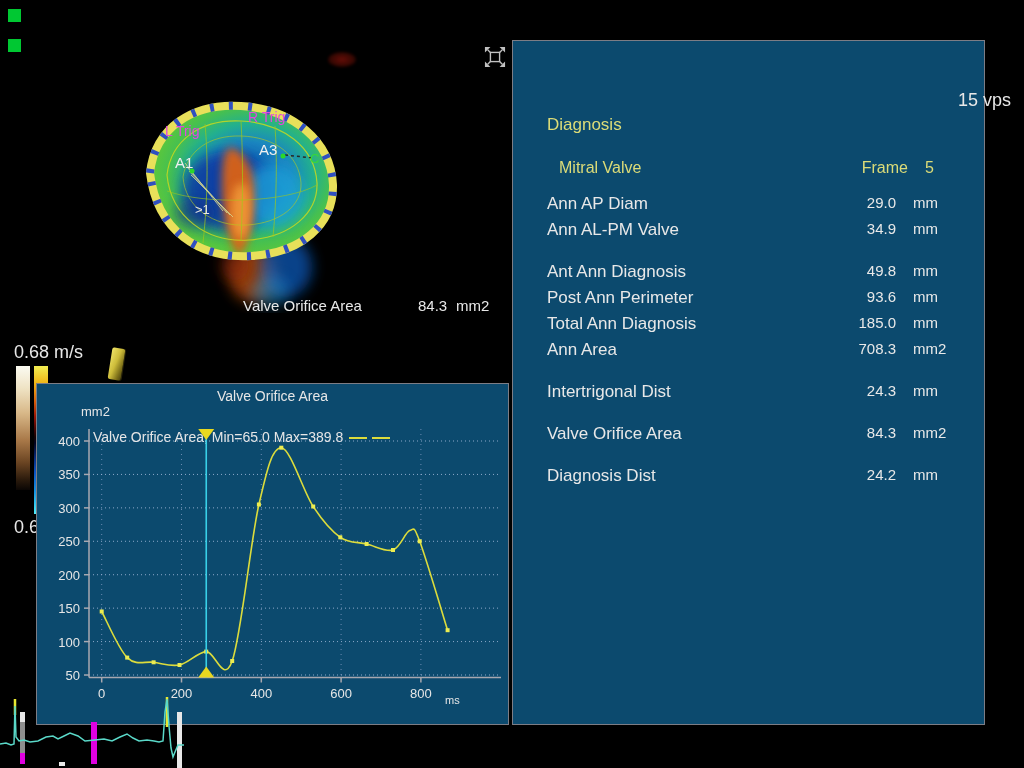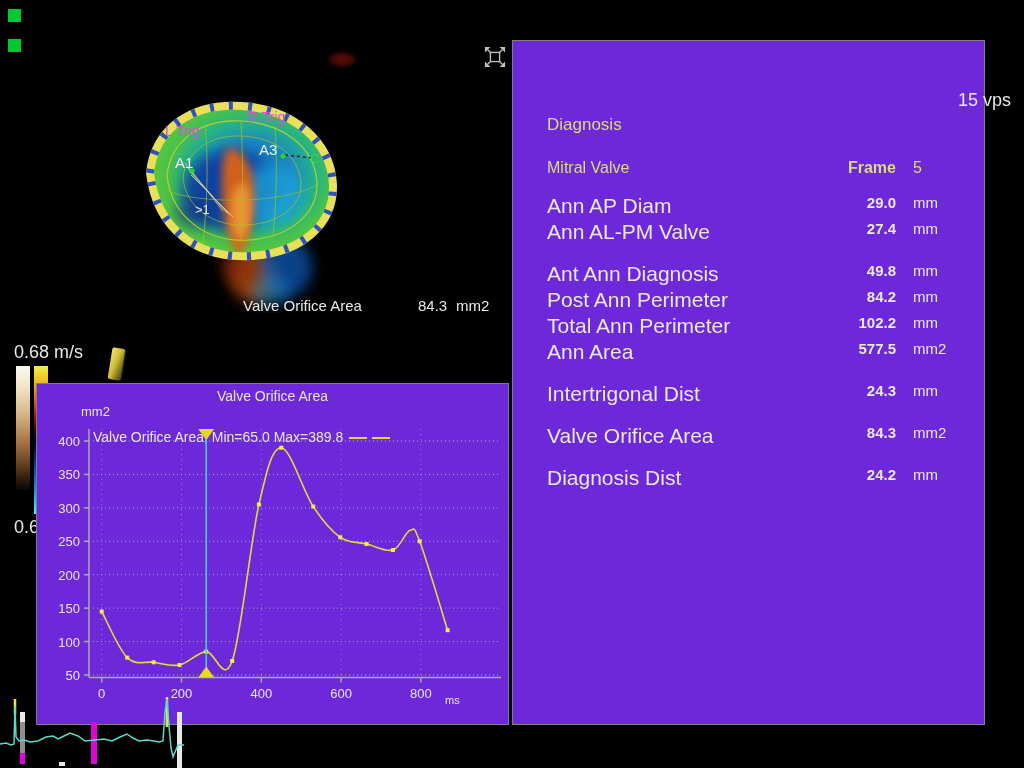--- a/index.html
+++ b/index.html
@@ -2,26 +2,26 @@
 <html><head>
 <meta charset="utf-8">
 <style>
   html,body{margin:0;padding:0;background:#000;}
   #screen{position:relative;width:1024px;height:768px;background:#000;overflow:hidden;
           font-family:"Liberation Sans", sans-serif;color:#e8e8e8;}
   .abs{position:absolute;}
   .lbl{position:absolute;white-space:nowrap;text-align:right;}
   .corner-sq{position:absolute;left:8px;width:13px;height:13px;background:#00c832;}
   
-  .panel{position:absolute;border:1px solid #7d7d85;background:#6d28d9;}
+  .panel{position:absolute;border:1px solid #7d7d85;background:#0c4a6e;}
   
   .diag-row{position:relative;height:26px;}
   .diag-spacer{height:16px;}
-  .diag-label{position:absolute;left:34px;top:3px;font-size:21px;color:#e8e8e8;}
-  .diag-value{position:absolute;right:88px;top:3px;font-size:15px;color:#e8e8e8;text-align:left;font-weight:bold;}
+  .diag-label{position:absolute;left:34px;top:3px;font-size:17px;color:#e8e8e8;}
+  .diag-value{position:absolute;right:88px;top:3px;font-size:15px;color:#e8e8e8;text-align:left;}
   .diag-unit{position:absolute;left:400px;top:3px;font-size:15px;color:#e8e8e8;}
   .yellow{color:#dcdc78 !important;}
   
   #tissue-bar{position:absolute;left:16px;top:366px;width:14px;height:124px;
     background:linear-gradient(to bottom,#fbfbf2 0%,#efe3c4 18%,#d8b888 38%,#a87848 60%,#6a4422 78%,#2a1a0c 92%,#0a0604 100%);}
   #velocity-bar{position:absolute;left:34px;top:366px;width:14px;height:148px;
     background:linear-gradient(to bottom,#f2ee52 0%,#f0b414 12%,#d85c08 24%,#9c1404 34%,#4c0402 42%,#140202 48%,#02021c 52%,#062a7a 62%,#0c54c4 72%,#1490e0 84%,#3cd8f4 96%,#52ecf8 100%);}
   #probe-icon{position:absolute;left:110px;top:348px;width:13px;height:32px;
     background:linear-gradient(105deg,#f0e468 0%,#cdbc3a 45%,#7a6d18 80%,#4a420e 100%);
     transform:rotate(9deg);border-radius:2px;box-shadow:1px 0 0 #2a260a;}
@@ -240,55 +240,55 @@
         <g>
       <line x1="169.238" y1="54" x2="169.238" y2="293.5" stroke="#38d0e8" stroke-width="1.6"></line>
       <polygon points="161.238,45 177.238,45 169.238,56" fill="#e8d820"></polygon>
       <polygon points="161.238,293.5 177.238,293.5 169.238,282.5" fill="#e8d820"></polygon>
         </g>
       </svg>
   </div>
 
   <div class="panel" style="left:512px;top:40px;width:471px;height:683px">
     <span class="lbl yellow" style="left:34px;top:74px;font-size:17px">Diagnosis</span>
-    <div class="abs" style="left:0;top:115px;width:100%;height:26px">
+    <div class="abs" style="left:12px;top:115px;width:100%;height:26px">
       <span class="diag-label yellow" style="font-size:16px">Mitral Valve</span>
       <span class="diag-value yellow" style="font-size:16px">Frame</span>
       <span class="diag-unit yellow" style="font-size:16px">5</span>
     </div>
     <div id="diag-rows" class="abs" style="left:0;top:150px;width:100%">
         <div class="diag-row">
           <span class="diag-label">Ann AP Diam</span>
           <span class="diag-value">29.0</span>
           <span class="diag-unit">mm</span>
         </div>
         <div class="diag-row">
           <span class="diag-label">Ann AL-PM Valve</span>
-          <span class="diag-value">27.4</span>
+          <span class="diag-value">34.9</span>
           <span class="diag-unit">mm</span>
         </div>
         <div class="diag-spacer"></div>
         <div class="diag-row">
           <span class="diag-label">Ant Ann Diagnosis</span>
           <span class="diag-value">49.8</span>
           <span class="diag-unit">mm</span>
         </div>
         <div class="diag-row">
           <span class="diag-label">Post Ann Perimeter</span>
-          <span class="diag-value">84.2</span>
-          <span class="diag-unit">mm</span>
-        </div>
-        <div class="diag-row">
-          <span class="diag-label">Total Ann Perimeter</span>
-          <span class="diag-value">102.2</span>
+          <span class="diag-value">93.6</span>
+          <span class="diag-unit">mm</span>
+        </div>
+        <div class="diag-row">
+          <span class="diag-label">Total Ann Diagnosis</span>
+          <span class="diag-value">185.0</span>
           <span class="diag-unit">mm</span>
         </div>
         <div class="diag-row">
           <span class="diag-label">Ann Area</span>
-          <span class="diag-value">577.5</span>
+          <span class="diag-value">708.3</span>
           <span class="diag-unit">mm2</span>
         </div>
         <div class="diag-spacer"></div>
         <div class="diag-row">
           <span class="diag-label">Intertrigonal Dist</span>
           <span class="diag-value">24.3</span>
           <span class="diag-unit">mm</span>
         </div>
         <div class="diag-spacer"></div>
         <div class="diag-row">

